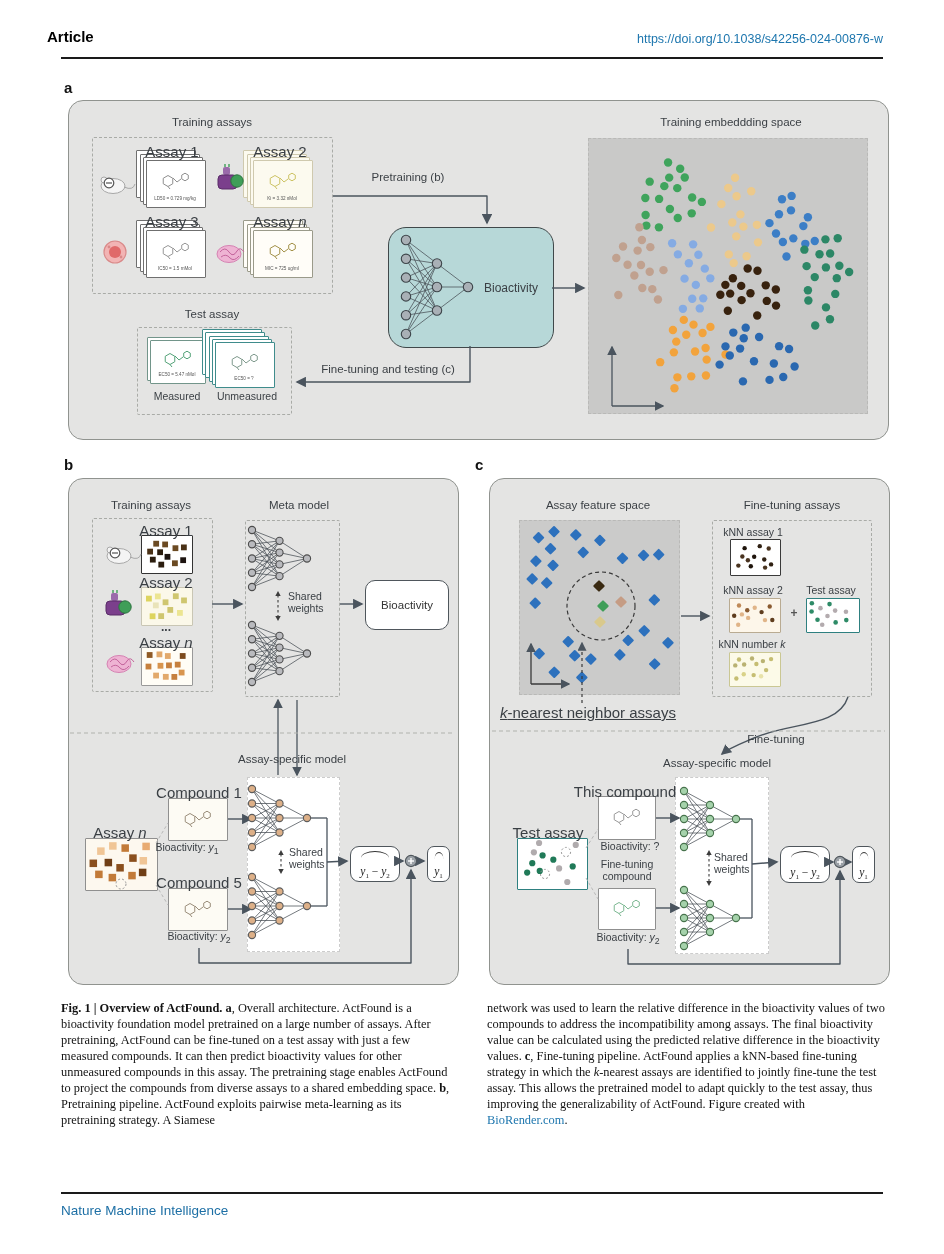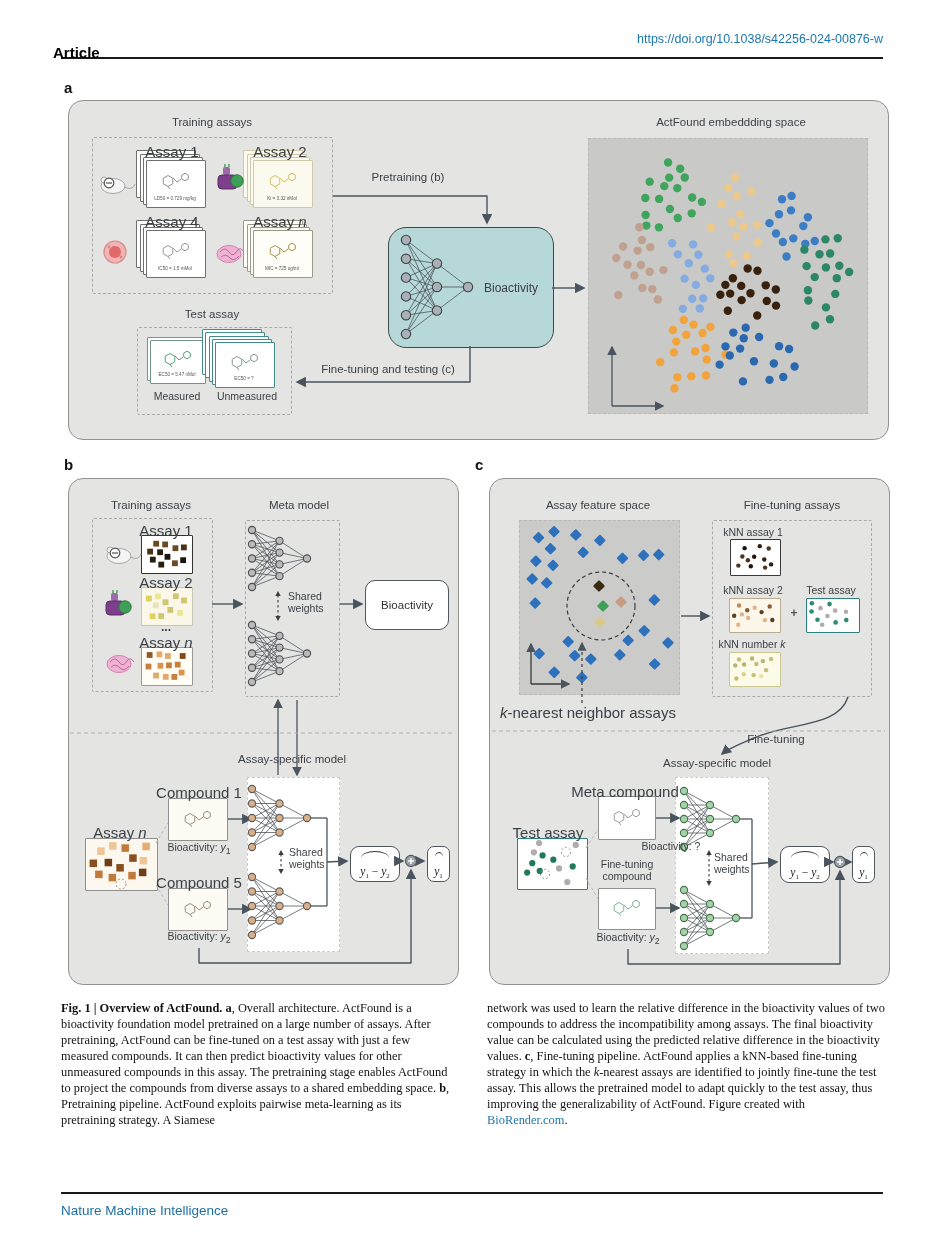--- a/index.html
+++ b/index.html
@@ -40,33 +40,33 @@
         line-height:1.29;color:#121212;z-index:10;}
   .caption b{font-weight:700;}
   .cap-link{color:#1d76ae;}
   .doi{position:absolute;right:61px;top:32px;font-size:12.5px;color:#1d76ae;z-index:10;text-decoration:none;}
   .journal{position:absolute;left:61px;top:1203px;font-size:13.5px;color:#1d6fa5;z-index:10;}
   sub{line-height:0;}
 </style>
 </head>
 <body>
 
-<div class="lbl left s15b" style="left:53px;top:28px;margin-top:16px;">Article</div>
+<div class="lbl left s15b" style="left:47px;top:28px;">Article</div>
 <a class="doi" href="#">https://doi.org/10.1038/s42256-024-00876-w</a>
 <div class="rule" style="left:61px;top:57px;width:822px;"></div>
 
 <div class="lbl left letter" style="left:64px;top:79px;">a</div>
 <div class="panel" style="left:68px;top:100px;width:819px;height:338px;"></div>
 
 <div class="lbl s115" style="left:212px;top:116px;">Training assays</div>
 <div class="dashedbox" style="left:92px;top:137px;width:239px;height:155px;"></div>
 
 <div class="lbl s11" style="left:172px;top:143px;">Assay 1</div>
 <div class="lbl s11" style="left:280px;top:143px;">Assay 2</div>
-<div class="lbl s11" style="left:172px;top:213px;">Assay 4</div>
+<div class="lbl s11" style="left:172px;top:213px;">Assay 3</div>
 <div class="lbl s11" style="left:280px;top:213px;"><span>Assay </span><i>n</i></div>
 
 <div class="stack" style="left:146px;top:160px;width:58px;height:46px;">
     <div class="layer" style="left: -9.6px; top: -9.6px; border-color: rgb(111, 111, 111); background: rgb(255, 255, 255);"></div>
     <div class="layer" style="left: -6.4px; top: -6.4px; border-color: rgb(111, 111, 111); background: rgb(255, 255, 255);"></div>
     <div class="layer" style="left: -3.2px; top: -3.2px; border-color: rgb(111, 111, 111); background: rgb(255, 255, 255);"></div>
     <div class="layer" style="border-color: rgb(111, 111, 111); background: rgb(255, 255, 255);"></div>
   </div>
 <div class="stack" style="left:253px;top:160px;width:58px;height:46px;">
     <div class="layer" style="left: -9.6px; top: -9.6px; border-color: rgb(207, 201, 174); background: rgb(252, 250, 239);"></div>
@@ -108,21 +108,21 @@
     <div class="layer" style="left: -9.6px; top: -9.6px; border-color: rgb(63, 140, 140); background: rgb(255, 255, 255);"></div>
     <div class="layer" style="left: -6.4px; top: -6.4px; border-color: rgb(63, 140, 140); background: rgb(255, 255, 255);"></div>
     <div class="layer" style="left: -3.2px; top: -3.2px; border-color: rgb(63, 140, 140); background: rgb(255, 255, 255);"></div>
     <div class="layer" style="border-color: rgb(63, 140, 140); background: rgb(255, 255, 255);"></div>
   </div>
 <div class="lbl tiny" style="left:177px;top:372px;">EC50 = 5.47 nMol</div>
 <div class="lbl tiny" style="left:244px;top:376px;">EC50 = ?</div>
 <div class="lbl s105" style="left:177px;top:390px;">Measured</div>
 <div class="lbl s105" style="left:247px;top:390px;">Unmeasured</div>
 
-<div class="lbl s115" style="left:731px;top:116px;">ActFound embeddding space</div>
+<div class="lbl s115" style="left:731px;top:116px;">Training embeddding space</div>
 <div class="fillrect" style="left:588px;top:138px;width:278px;height:274px;background:#c9c9c8;"></div>
 
 <div class="lbl left letter" style="left:64px;top:456px;">b</div>
 <div class="panel" style="left:68px;top:478px;width:389px;height:505px;"></div>
 
 <div class="lbl s115" style="left:151px;top:499px;">Training assays</div>
 <div class="dashedbox" style="left:92px;top:518px;width:119px;height:172px;"></div>
 <div class="lbl s11" style="left:166px;top:522px;">Assay 1</div>
 <div class="card" style="left:141px;top:535px;width:50px;height:37px;border-color:#333;"></div>
 <div class="lbl s11" style="left:166px;top:574px;">Assay 2</div>
@@ -137,21 +137,21 @@
 weights</div>
 <div class="rbox" style="left:365px;top:580px;width:82px;height:48px;">
     <span class="bt">Bioactivity</span>
   </div>
 
 <div class="lbl s115" style="left:292px;top:753px;">Assay-specific model</div>
 <div class="whitebox" style="left:247px;top:777px;width:91px;height:173px;"></div>
 
 <div class="lbl s11" style="left:199px;top:784px;">Compound 1</div>
 <div class="card" style="left:168px;top:798px;width:58px;height:41px;background:#fdfbf4;"></div>
-<div class="lbl s105" style="left:199px;top:841px;"><span>Bioactivity: </span><i>y</i><sub>1</sub></div>
+<div class="lbl s105" style="left:187px;top:841px;"><span>Bioactivity: </span><i>y</i><sub>1</sub></div>
 
 <div class="lbl s11" style="left:120px;top:824px;"><span>Assay </span><i>n</i></div>
 <div class="card" style="left:85px;top:838px;width:71px;height:51px;background:#fdf8ef;"></div>
 
 <div class="lbl s11" style="left:199px;top:874px;">Compound 5</div>
 <div class="card" style="left:168px;top:888px;width:58px;height:41px;background:#fdfbf4;"></div>
 <div class="lbl s105" style="left:199px;top:930px;"><span>Bioactivity: </span><i>y</i><sub>2</sub></div>
 
 <div class="lbl left s105" style="left:289px;top:846px;">Shared
 weights</div>
@@ -162,41 +162,41 @@
 <div class="mathbox" style="left:427px;top:846px;width:21px;height:30px;border-radius:7px;">
     <span class="hatarc small"></span>
     <span><i>y</i><sub>1</sub></span>
   </div>
 
 <div class="lbl left letter" style="left:475px;top:456px;">c</div>
 <div class="panel" style="left:489px;top:478px;width:399px;height:505px;"></div>
 
 <div class="lbl s115" style="left:598px;top:499px;">Assay feature space</div>
 <div class="fillrect" style="left:519px;top:520px;width:159px;height:173px;background:#cbcbca;"></div>
-<div class="lbl s11" style="left:588px;top:704px;"><i>k</i><span>-nearest neighbor assays</span></div>
+<div class="lbl s11" style="left:588px;top:704px;text-decoration:underline;"><i>k</i><span>-nearest neighbor assays</span></div>
 
 <div class="lbl s115" style="left:792px;top:499px;">Fine-tuning assays</div>
 <div class="dashedbox" style="left:712px;top:520px;width:158px;height:175px;"></div>
 <div class="lbl s105" style="left:753px;top:526px;">kNN assay 1</div>
 <div class="card" style="left:730px;top:539px;width:49px;height:35px;border-color:#3a3a3a;"></div>
 <div class="lbl s105" style="left:753px;top:584px;">kNN assay 2</div>
 <div class="card" style="left:729px;top:598px;width:50px;height:33px;background:#fdf6ea;border-color:#b9ab92;"></div>
 <div class="lbl s12" style="left:794px;top:606px;color:#555;font-weight:bold;">+</div>
 <div class="lbl s105" style="left:831px;top:584px;">Test assay</div>
 <div class="card" style="left:806px;top:598px;width:52px;height:33px;border-color:#2e8080;border-width:1.3px;"></div>
 <div class="lbl s105" style="left:752px;top:638px;"><span>kNN number </span><i>k</i></div>
 <div class="card" style="left:729px;top:652px;width:50px;height:33px;background:#fcfae8;border-color:#cac793;"></div>
 
 <div class="lbl s115" style="left:776px;top:733px;">Fine-tuning</div>
 <div class="lbl s115" style="left:717px;top:757px;">Assay-specific model</div>
 <div class="whitebox" style="left:675px;top:777px;width:92px;height:175px;"></div>
 
-<div class="lbl s11" style="left:625px;top:783px;">Meta compound</div>
+<div class="lbl s11" style="left:625px;top:783px;">This compound</div>
 <div class="card" style="left:598px;top:796px;width:56px;height:42px;"></div>
-<div class="lbl s105" style="left:630px;top:840px;margin-left:41px;">Bioactivity: ?</div>
+<div class="lbl s105" style="left:630px;top:840px;">Bioactivity: ?</div>
 
 <div class="lbl s11" style="left:548px;top:824px;">Test assay</div>
 <div class="card" style="left:517px;top:838px;width:69px;height:50px;border-color:#2e8080;border-width:1.3px;"></div>
 
 <div class="lbl s105" style="left:627px;top:858px;">Fine-tuning
 compound</div>
 <div class="card" style="left:598px;top:888px;width:56px;height:40px;"></div>
 <div class="lbl s105" style="left:628px;top:931px;"><span>Bioactivity: </span><i>y</i><sub>2</sub></div>
 
 <div class="lbl left s105" style="left:714px;top:851px;">Shared

